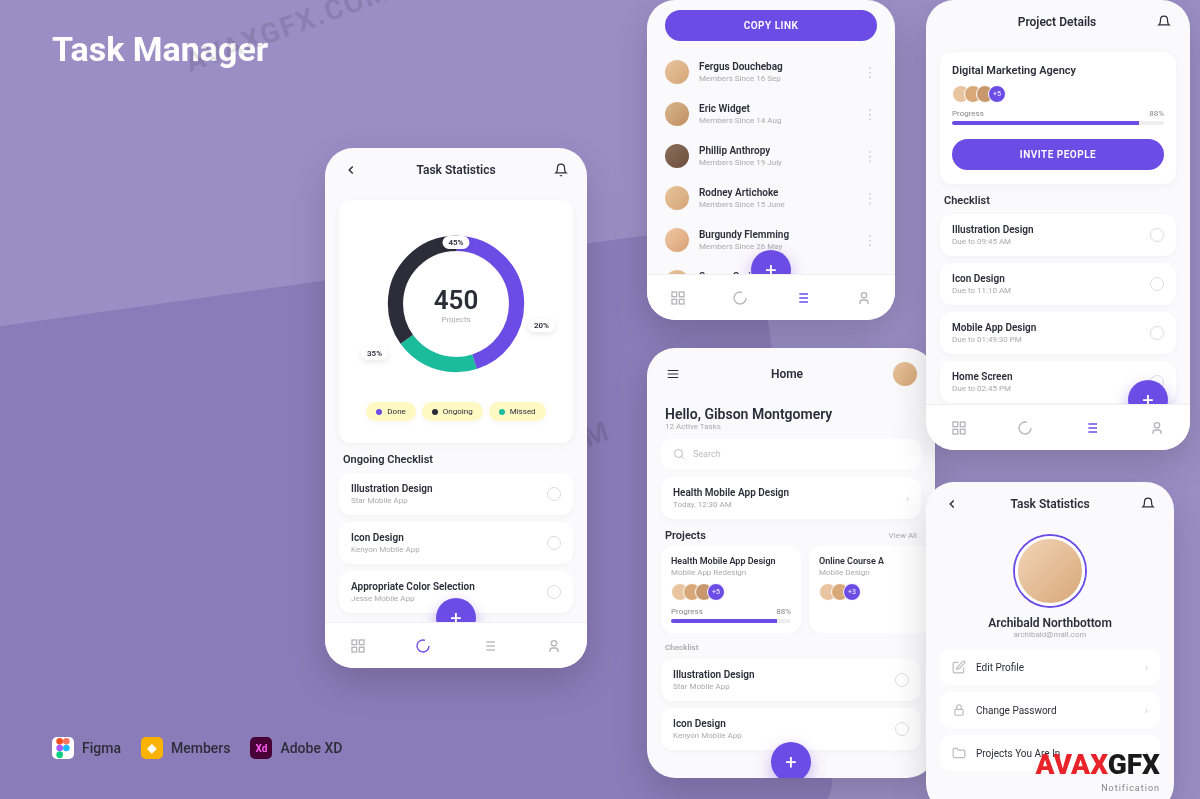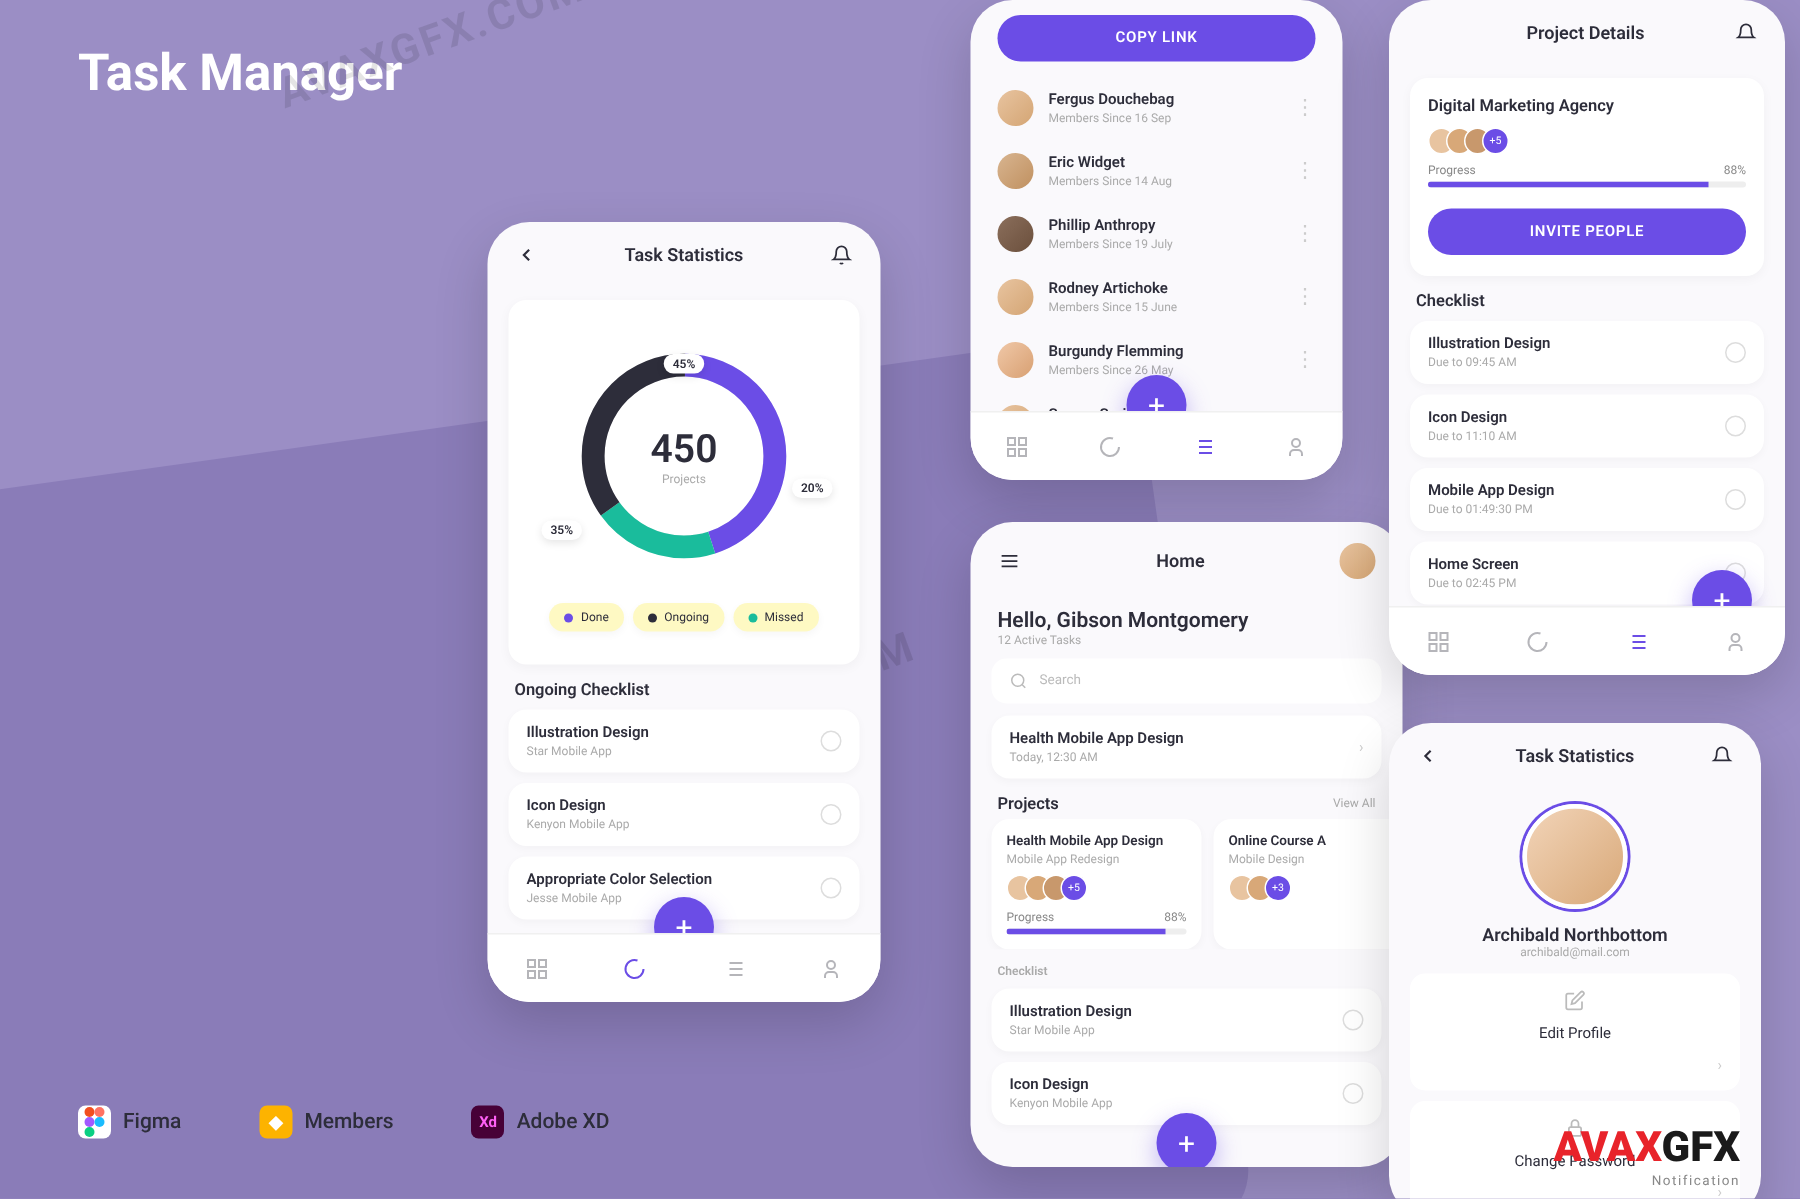--- a/index.html
+++ b/index.html
@@ -1,19 +1,19 @@
 <!DOCTYPE html>
 <html><head>
 <meta charset="utf-8">
 <style>
 * { margin:0; padding:0; box-sizing:border-box; font-family: -apple-system, BlinkMacSystemFont, "Segoe UI", Roboto, sans-serif; }
 body { background:#9b8ec5; width:1200px; height:799px; position:relative; overflow:hidden; }
 .bg-shape { position:absolute; width:900px; height:600px; background:#8a7cb8; transform:rotate(-8deg); top:280px; left:-100px; border-radius:40px; }
 .title { position:absolute; top:28px; left:52px; color:white; font-size:34px; font-weight:700; line-height:1.25; }
-.tools { position:absolute; bottom:40px; left:52px; display:flex; gap:52px; align-items:center; }
+.tools { position:absolute; bottom:40px; left:52px; display:flex; gap:20px; align-items:center; }
 .tool { display:flex; align-items:center; gap:8px; font-size:14px; font-weight:500; color:#2d2d3a; }
 .tool-icon { width:22px; height:22px; border-radius:5px; display:flex; align-items:center; justify-content:center; font-size:12px; font-weight:700; }
 .wm { position:absolute; opacity:.1; color:#000; font-size:28px; font-weight:700; transform:rotate(-20deg); letter-spacing:2px; }
 .wm1 { top:10px; left:180px; } .wm2 { top:450px; left:400px; }
 .logo-wm { position:absolute; bottom:18px; right:40px; font-size:28px; font-weight:900; }
 .logo-wm .a { color:#e8232a; } .logo-wm .b { color:#1a1a1a; }
 .logo-sub { position:absolute; bottom:6px; right:40px; font-size:9px; color:#888; letter-spacing:1px; }
 
 .phone { position:absolute; background:#faf9fc; border-radius:28px; box-shadow:0 14px 36px rgba(0,0,0,.16); overflow:hidden; font-size:10px; color:#2d2d3a; }
 .p1 { width:262px; height:520px; left:325px; top:148px; }
@@ -71,21 +71,21 @@
 .greeting p { font-size:8px; color:#aaa; }
 .proj-header { display:flex; justify-content:space-between; align-items:center; margin:10px 18px 4px; }
 .proj-header span:first-child { font-size:11px; font-weight:600; }
 .proj-header span:last-child { font-size:8px; color:#aaa; }
 .proj-cards { display:flex; gap:8px; padding:0 14px; overflow:hidden; }
 .proj-card { background:white; border-radius:12px; padding:10px; width:140px; flex-shrink:0; box-shadow:0 2px 6px rgba(0,0,0,.03); }
 .proj-card .li-title { font-size:9px; }
 .big-avatar { width:70px; height:70px; border-radius:50%; margin:10px auto; display:block; background:linear-gradient(135deg,#f2d4b8,#d8a878); border:3px solid white; box-shadow:0 0 0 2px #6b4de6; }
 .profile-name { text-align:center; font-size:12px; font-weight:600; }
 .profile-email { text-align:center; font-size:8px; color:#aaa; margin-bottom:10px; }
-.menu-row { background:white; border-radius:10px; margin:7px 14px; padding:11px 12px; display:flex; align-items:center; gap:10px; font-size:10px; cursor:pointer;flex-direction:column; }
+.menu-row { background:white; border-radius:10px; margin:7px 14px; padding:11px 12px; display:flex; align-items:center; gap:10px; font-size:10px; cursor:pointer; }
 .menu-row .chev { margin-left:auto; color:#ccc; }
 svg { display:block; }
 </style>
 </head>
 <body>
 
 <div class="bg-shape"></div>
 <div class="title">
   <span>Task Manager</span><br>
 </div>

